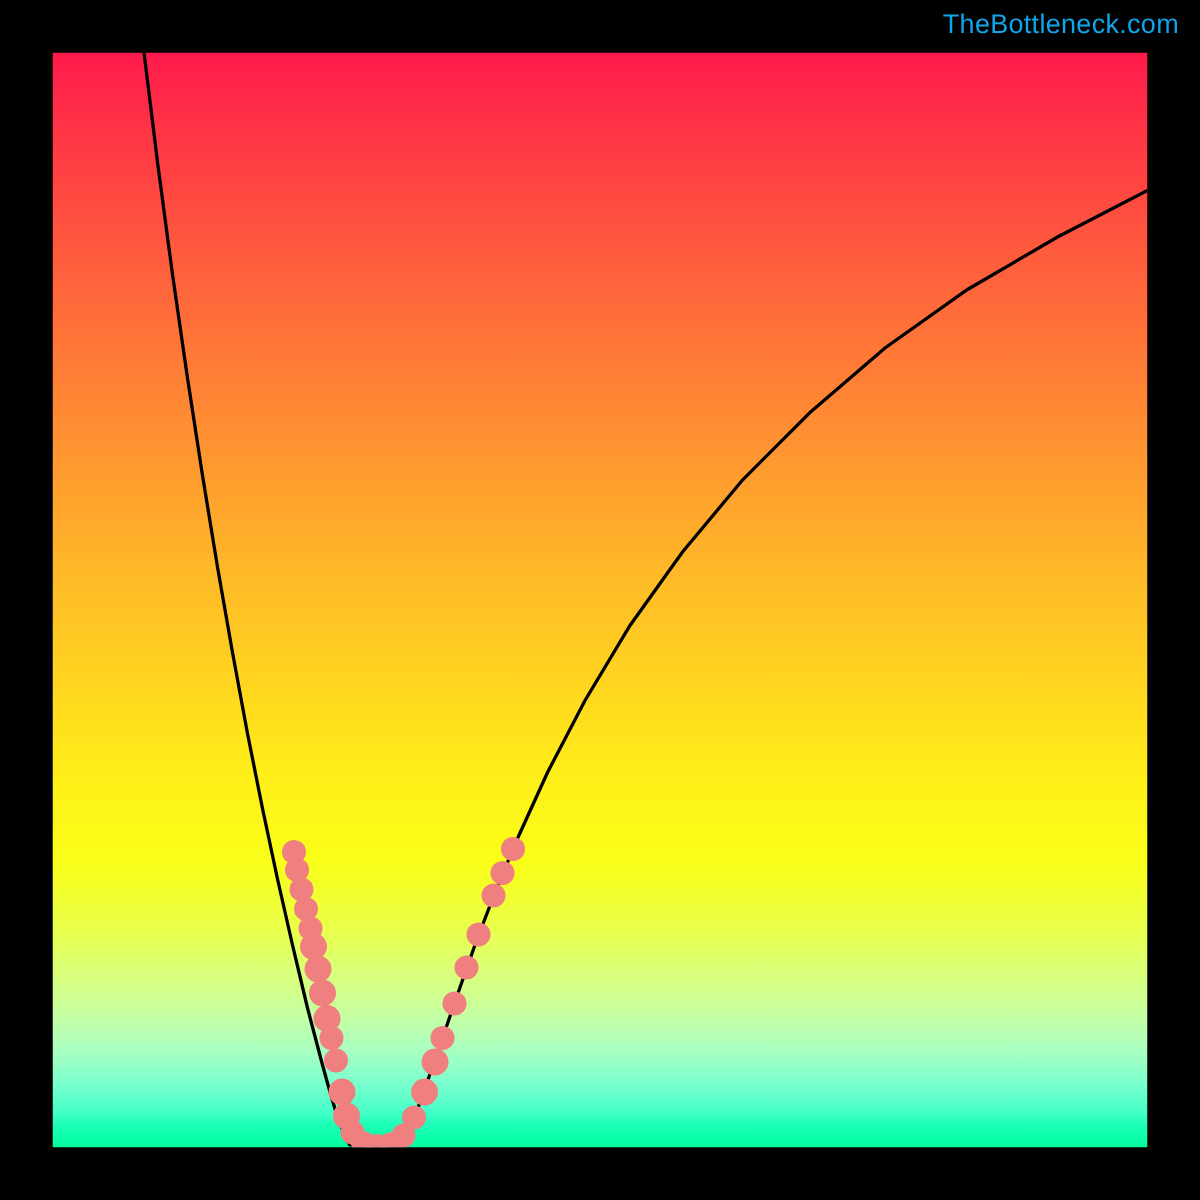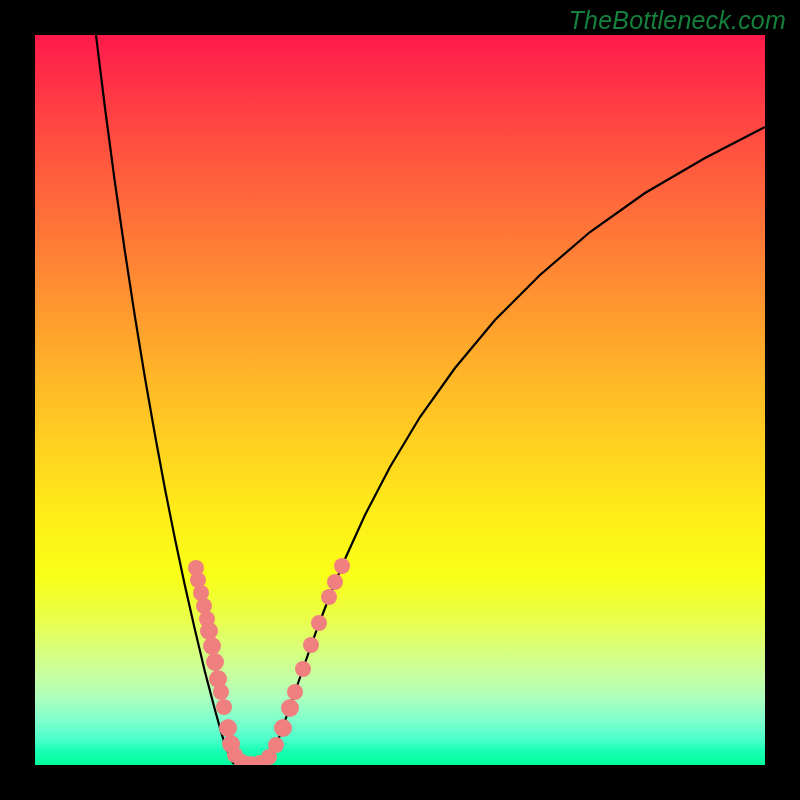--- a/index.html
+++ b/index.html
@@ -54,24 +54,23 @@
   .curve-svg {
     position: absolute;
     inset: 0;
     width: 730px;
     height: 730px;
   }
   .watermark {
     position: absolute;
     top: 6px;
     right: 14px;
-    color: #15803d;
-    font-size: 25px;
+    color: #0ea5e9;
+    font-size: 18px;
     letter-spacing: 0.2px;
-    font-style: italic;
   }
 </style>
 </head>
 <body>
 
 <div class="frame">
   <div class="watermark">TheBottleneck.com</div>
   <div class="plot">
     <div class="gradient"></div>
     <svg class="curve-svg" viewBox="0 0 730 730" preserveAspectRatio="none">

